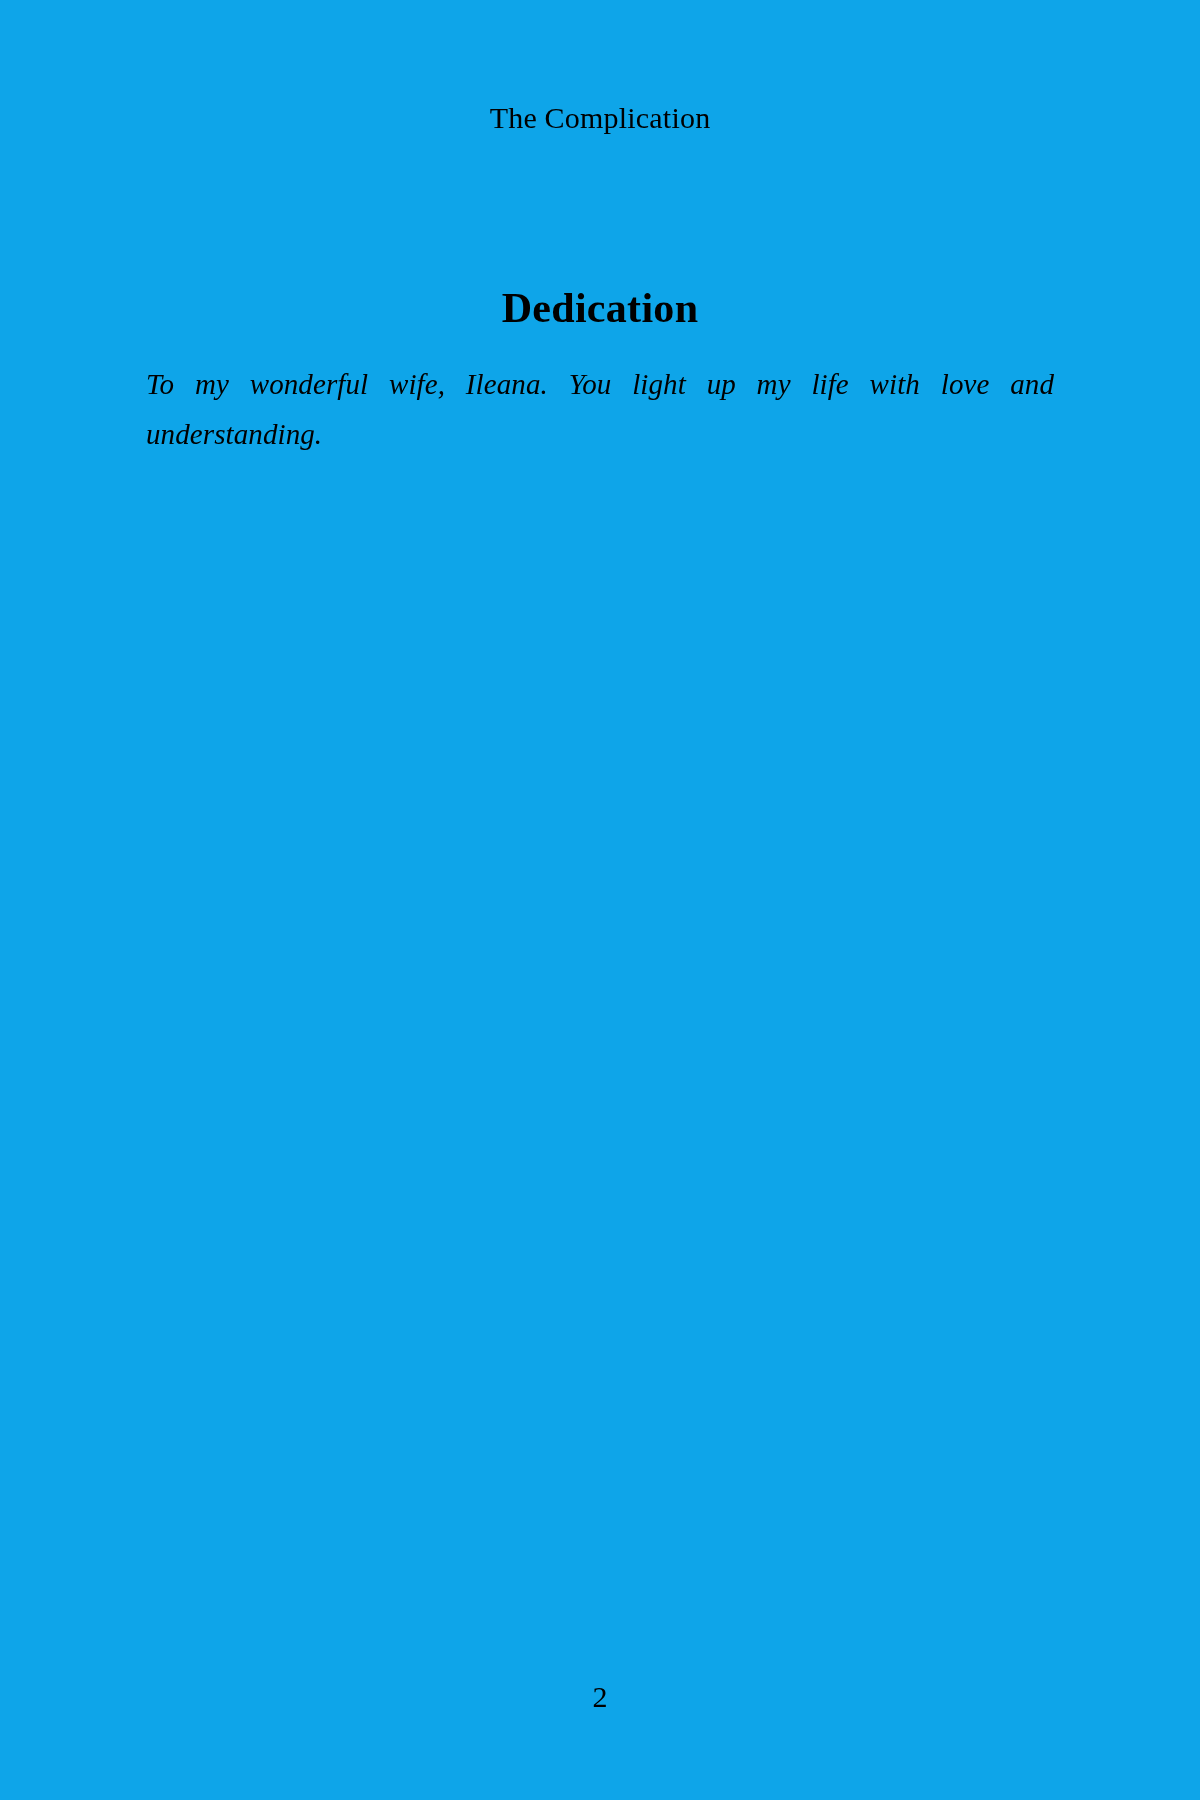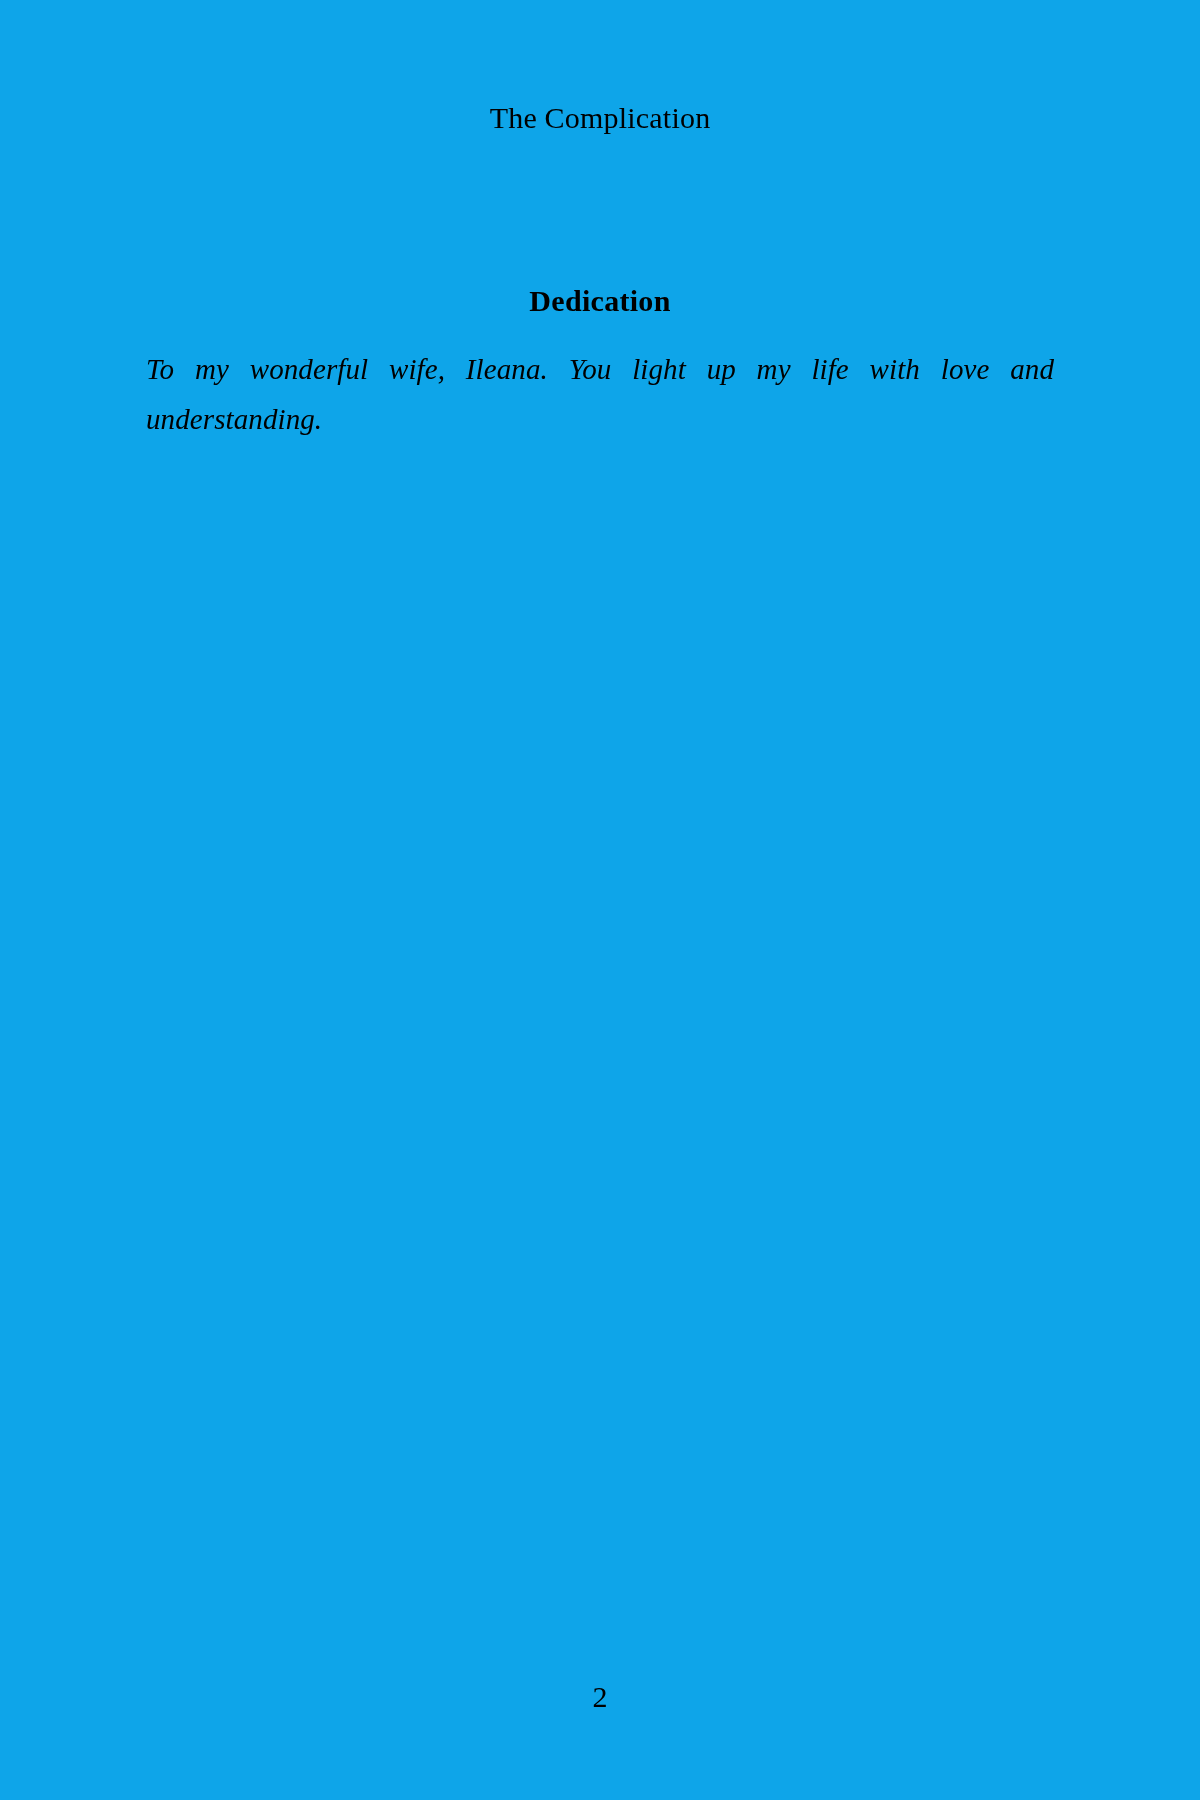--- a/index.html
+++ b/index.html
@@ -30,21 +30,21 @@
     letter-spacing: 0.2px;
   }
   .content {
     position: absolute;
     top: 282px;
     left: 146px;
     width: 908px;
   }
   .chapter-title {
     text-align: center;
-    font-size: 30px;
+    font-size: 42px;
     font-weight: bold;
     margin: 0 0 24px 0;
     line-height: 1.25;
     letter-spacing: 0.3px;
   }
   .dedication-text {
     font-style: italic;
     font-size: 29px;
     line-height: 1.75;
     text-align: justify;

